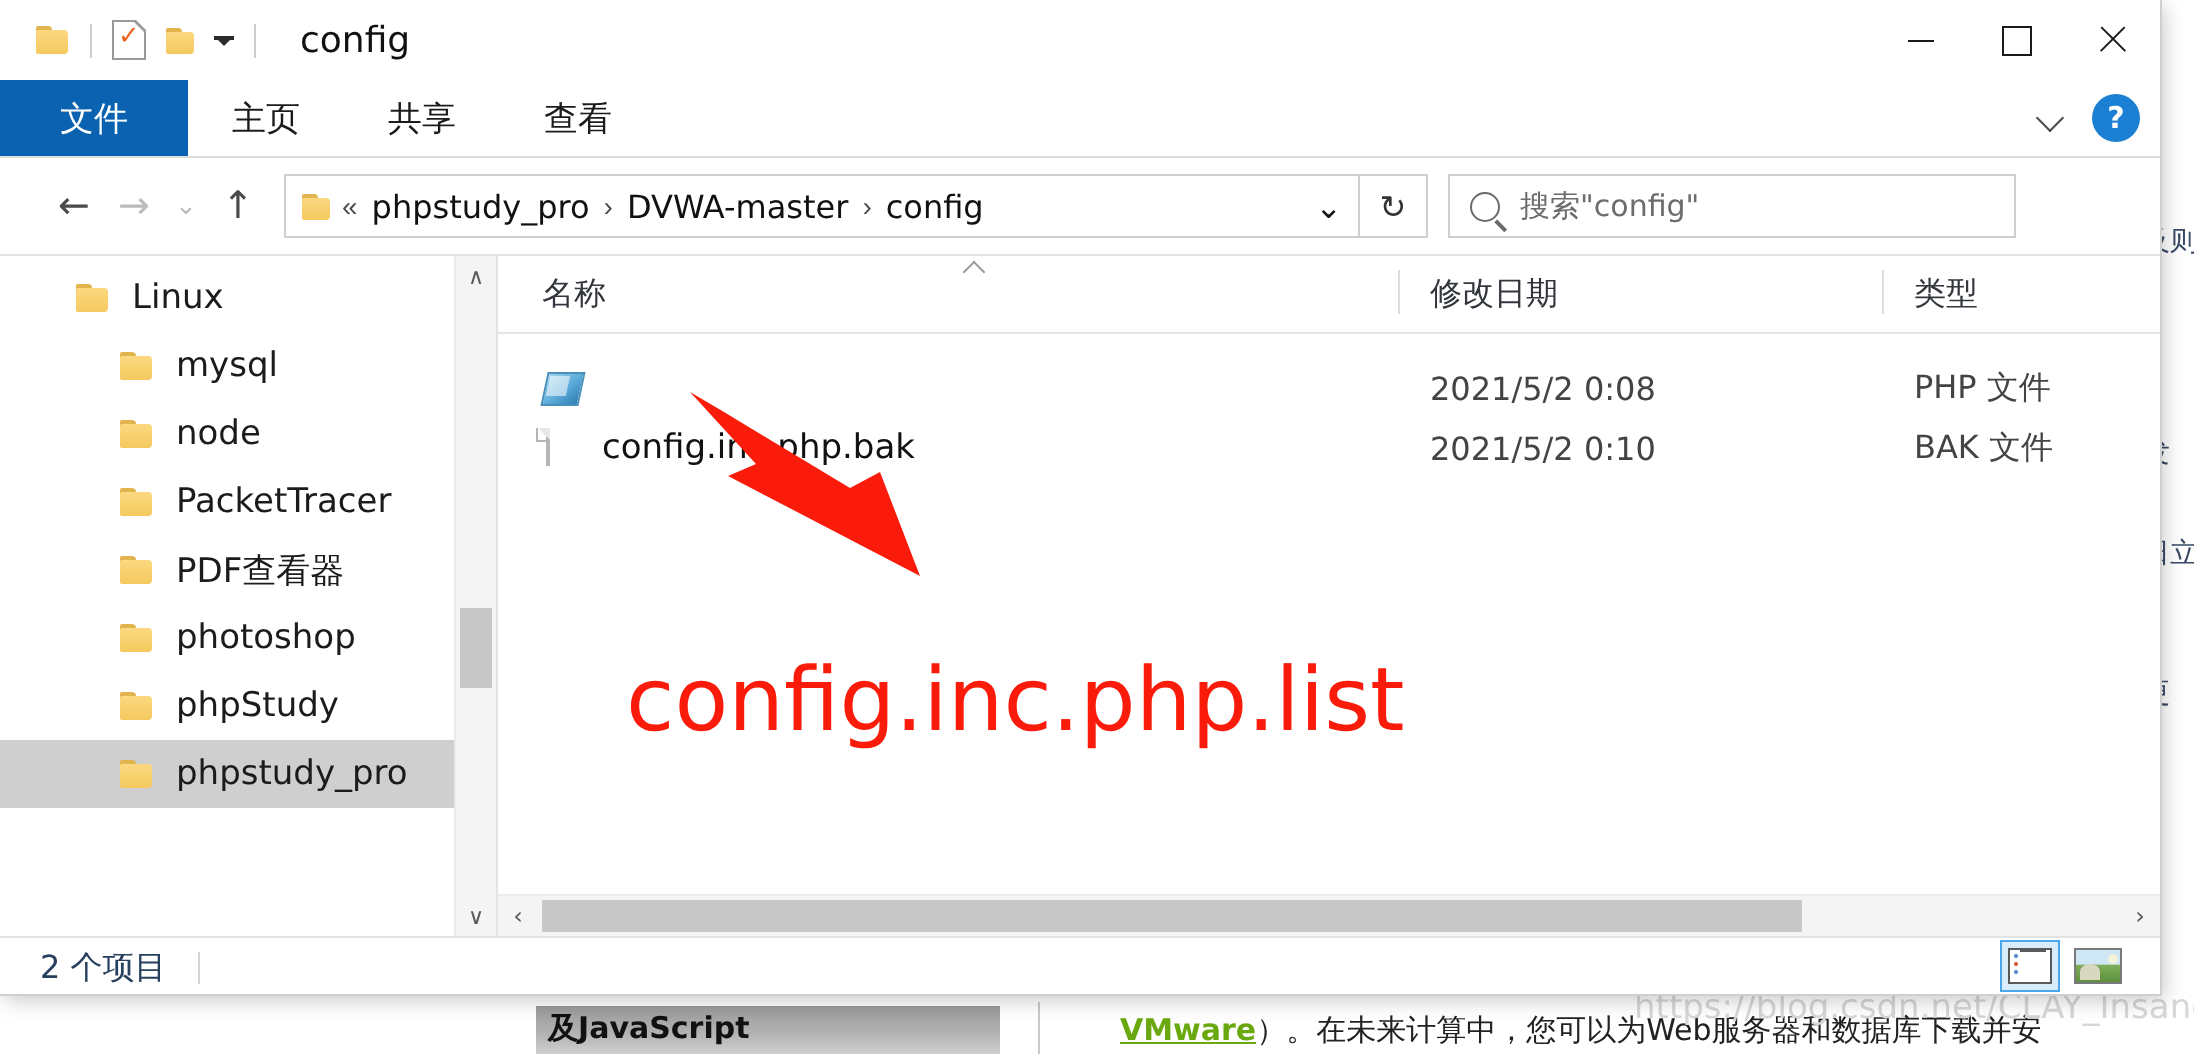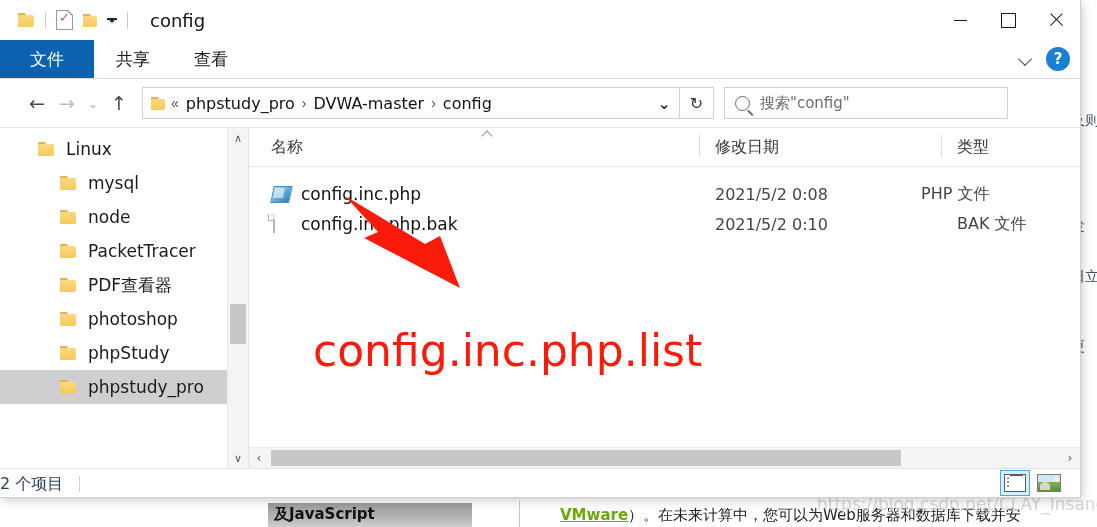--- a/index.html
+++ b/index.html
@@ -29,21 +29,21 @@
     font-family: "DejaVu Sans", sans-serif;
   }
   .bg-bottom {
     position: absolute; left: 0; bottom: 0;
     width: 1097px; height: 30px;
     background: #ffffff;
     overflow: hidden;
   }
   .bg-code-chip {
     position: absolute; left: 268px; bottom: 0px;
-    width: 204px; height: 24px;
+    width: 232px; height: 24px;
     background: linear-gradient(180deg,#9a9a9a 0%, #b4b4b4 60%, #cfcfcf 100%);
   }
   .bg-code-chip span {
     position: absolute; left: 6px; top: 2px;
     font-weight: bold; font-size: 15px; color: #111;
     font-family: "DejaVu Sans", sans-serif;
   }
   .bg-sentence {
     position: absolute; left: 560px; bottom: 2px;
     font-size: 15px; color: #222;
@@ -359,21 +359,21 @@
     position: absolute; left: 22px; top: 2px; height: 16px;
     width: 630px; background: #c7c7c7;
   }
 
   
   .statusbar {
     position: relative; height: 30px; background: #ffffff;
     border-top: 1px solid #e3e3e3; display: flex; align-items: center;
   }
   .status-text {
-    font-size: 16px; color: #26405e;
+    margin-left: 20px; font-size: 16px; color: #26405e;
     font-family: "DejaVu Sans", sans-serif;
   }
   .status-sep {
     width: 1px; height: 16px; background: #d4d4d4; margin-left: 16px;
   }
   .view-btns {
     position: absolute; right: 16px; top: 1px; display: flex; gap: 4px;
   }
   .view-btn {
     width: 30px; height: 26px; display: flex; align-items: center; justify-content: center;
@@ -473,20 +473,21 @@
           <span class="glyph-max"></span>
         </div>
       <div class="win-btn">
           <span class="glyph-close"></span>
         </div>
     </div>
   </div>
 
   <div class="ribbon">
     <div class="tab-file">文件</div>
+    <div class="tab">主页</div>
     <div class="tab">共享</div>
     <div class="tab">查看</div>
     <div class="ribbon-right">
       <span class="chev-down"></span>
       <span class="help-btn">?</span>
     </div>
   </div>
 
   <div class="addrbar">
     <div class="nav-btn">←</div>
@@ -562,23 +563,22 @@
         <span class="sort-caret" style="left:234px; top:2px;"></span>
         <span class="col-h" style="left:22px;">名称</span>
         <span class="col-div" style="left:450px;"></span>
         <span class="col-h" style="left:466px;">修改日期</span>
         <span class="col-div" style="left:692px;"></span>
         <span class="col-h" style="left:708px;">类型</span>
       </div>
 
       <div class="file-row" style="margin-top:12px;">
         <span class="file-icon-wrap"><span class="ico-php"></span></span>
-        <span class="cell-name">config.inc.php</span>
         <span class="cell-date" style="left:466px;">2021/5/2 0:08</span>
-        <span class="cell-type" style="left:672px;">PHP 文件</span>
+        <span class="cell-type" style="left:708px;">PHP 文件</span>
       </div>
 
       <div class="file-row">
         <span class="file-icon-wrap" style="left:24px;"><span class="ico-doc"></span></span>
         <span class="cell-name">config.inc.php.bak</span>
         <span class="cell-date" style="left:466px;">2021/5/2 0:10</span>
         <span class="cell-type" style="left:708px;">BAK 文件</span>
       </div>
 
       <div class="hscroll">

